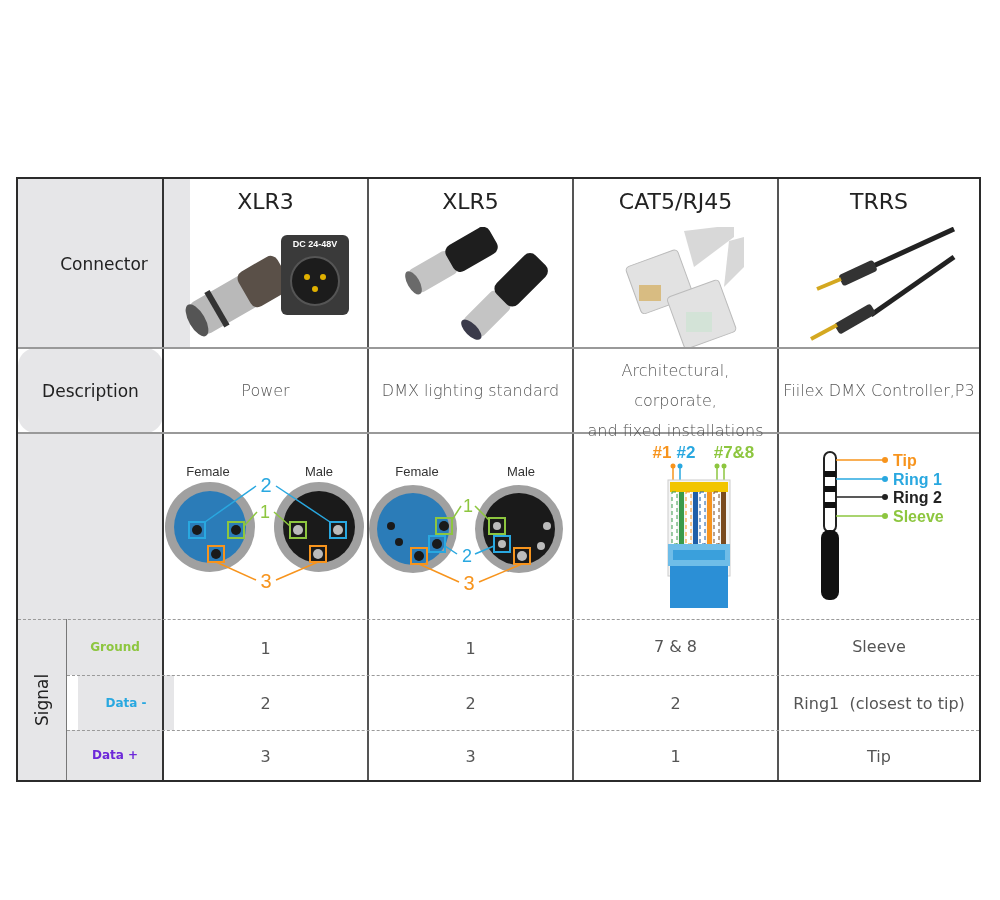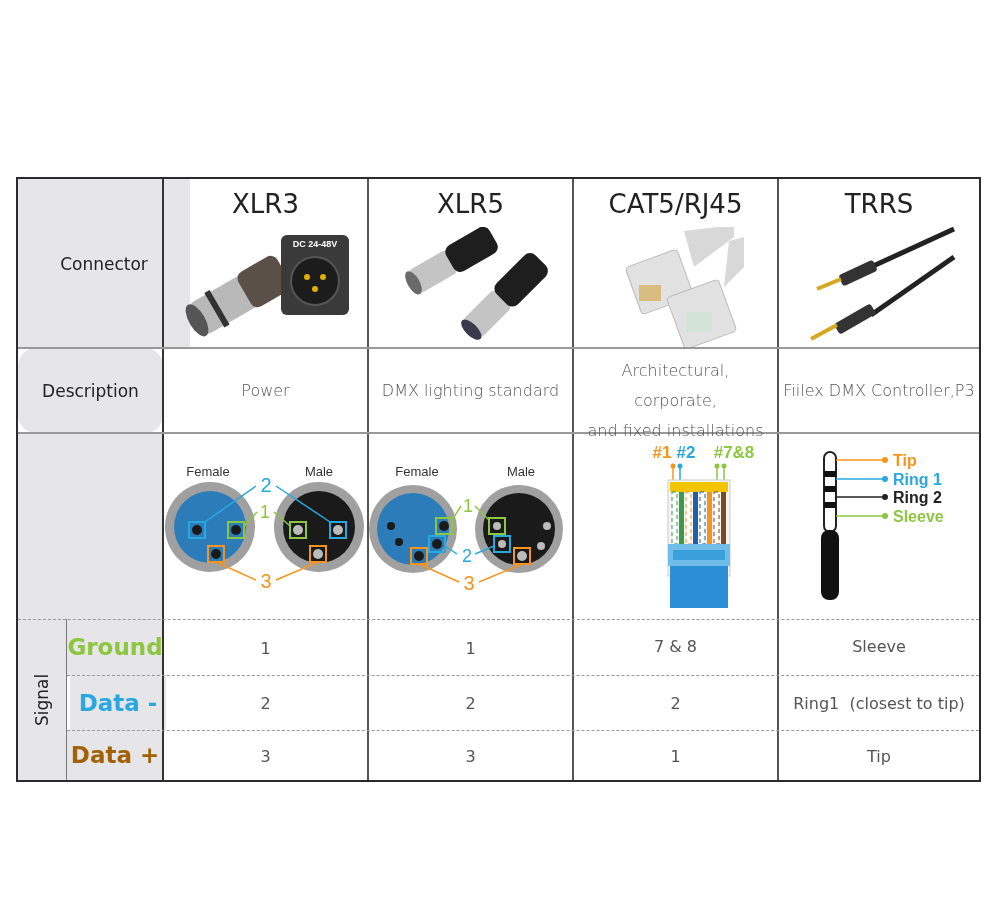--- a/index.html
+++ b/index.html
@@ -7,26 +7,26 @@
          font-family:"DejaVu Sans", "Liberation Sans", sans-serif; color:#333; }
   .tbl { position:absolute; left:16px; top:177px; width:965px; height:605px;
          border:2px solid #2b2b2b; border-right-width:2px; box-sizing:border-box; }
   .cell { position:absolute; box-sizing:border-box; display:flex; align-items:center;
           justify-content:center; text-align:center; }
   .gray { background:#e6e6e8; }
   .vline { position:absolute; width:2px; background:#555; }
   .vline.dark { background:#333; }
   .hline { position:absolute; height:2px; background:#999; }
   .dash { position:absolute; height:0; border-top:1.5px dashed #9a9a9a; }
-  .head-title { position:absolute; left:0; right:0; top:10px; font-size:26px; color:#222;
+  .head-title { position:absolute; left:0; right:0; top:10px; font-size:22px; color:#222;
                 text-align:center; font-weight:normal; }
   .row-label { font-size:17px; color:#222; }
   .desc { font-size:16px; color:#555; line-height:30px; font-weight:300; }
   .val { font-size:16px; color:#555; }
-  .sig-label { font-size:23px; font-weight:bold; }
+  .sig-label { font-size:12px; font-weight:bold; }
   .sig-vert { transform:rotate(-90deg); font-size:17px; color:#222; white-space:nowrap; }
   svg { display:block; }
 </style>
 </head>
 <body>
 
 <div class="tbl">
 
   <div class="cell gray" style="left:0;top:0;width:172px;height:169px;">
     <span class="row-label">Connector</span>
@@ -34,25 +34,25 @@
   <div class="cell gray" style="left:0;top:169px;width:145px;height:85px;border-radius:18px;">
     <span class="row-label">Description</span>
   </div>
   <div class="cell gray" style="left:0;top:254px;width:145px;height:186px;"></div>
   <div class="cell gray" style="left:0;top:440px;width:49px;height:161px;">
     <span class="sig-vert">Signal</span>
   </div>
   <div class="cell gray" style="left:49px;top:440px;width:96px;height:56px;">
     <span class="sig-label" style="color:#8dc63f">Ground</span>
   </div>
-  <div class="cell gray" style="left:52px;top:496px;width:96px;height:55px;">
+  <div class="cell gray" style="left:60px;top:496px;width:96px;height:55px;">
     <span class="sig-label" style="color:#29a8e0">Data -</span>
   </div>
   <div class="cell gray" style="left:49px;top:551px;width:96px;height:50px;">
-    <span class="sig-label" style="color:#a16207">Data +</span>
+    <span class="sig-label" style="color:#6d28d9">Data +</span>
   </div>
 
   <div class="vline dark" style="left:144px;top:0;height:601px;"></div>
   <div class="vline" style="left:349px;top:0;height:601px;"></div>
   <div class="vline" style="left:554px;top:0;height:601px;"></div>
   <div class="vline" style="left:759px;top:0;height:601px;"></div>
   <div class="vline" style="left:48px;top:440px;height:161px;background:#777;width:1px;"></div>
 
   <div class="hline" style="left:0;top:168px;width:961px;"></div>
   <div class="hline" style="left:0;top:253px;width:961px;"></div>

